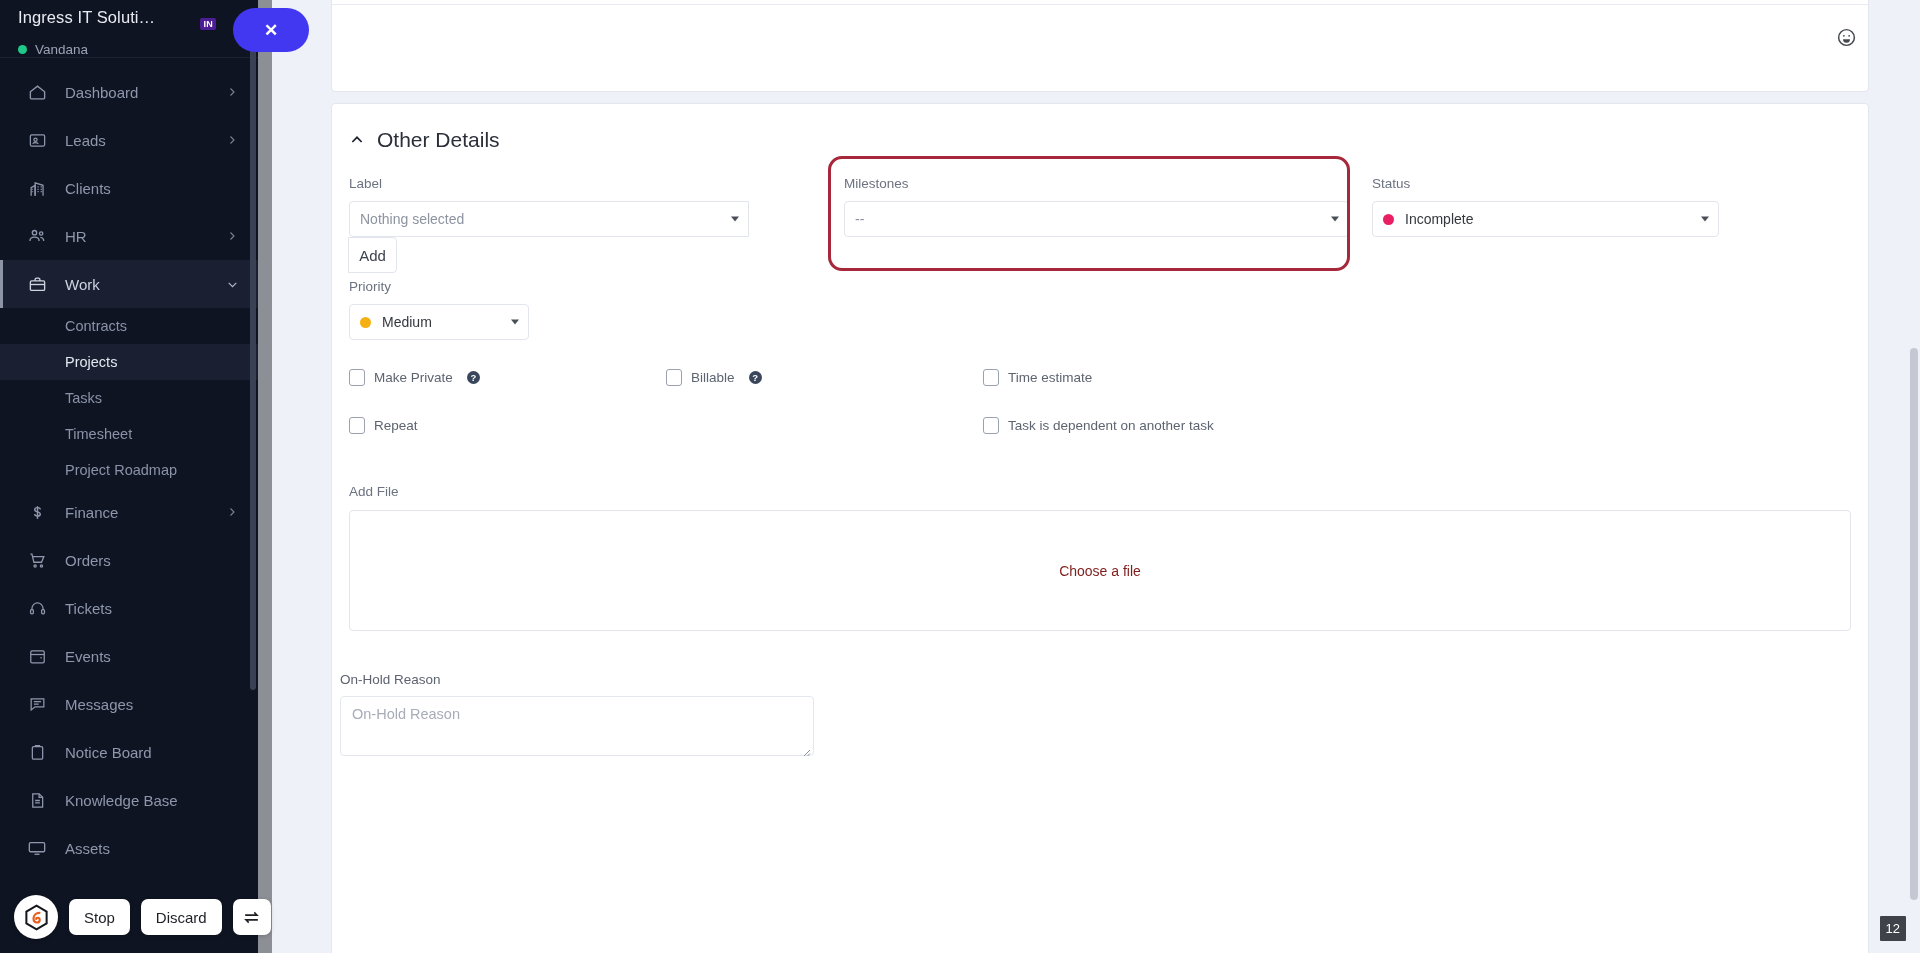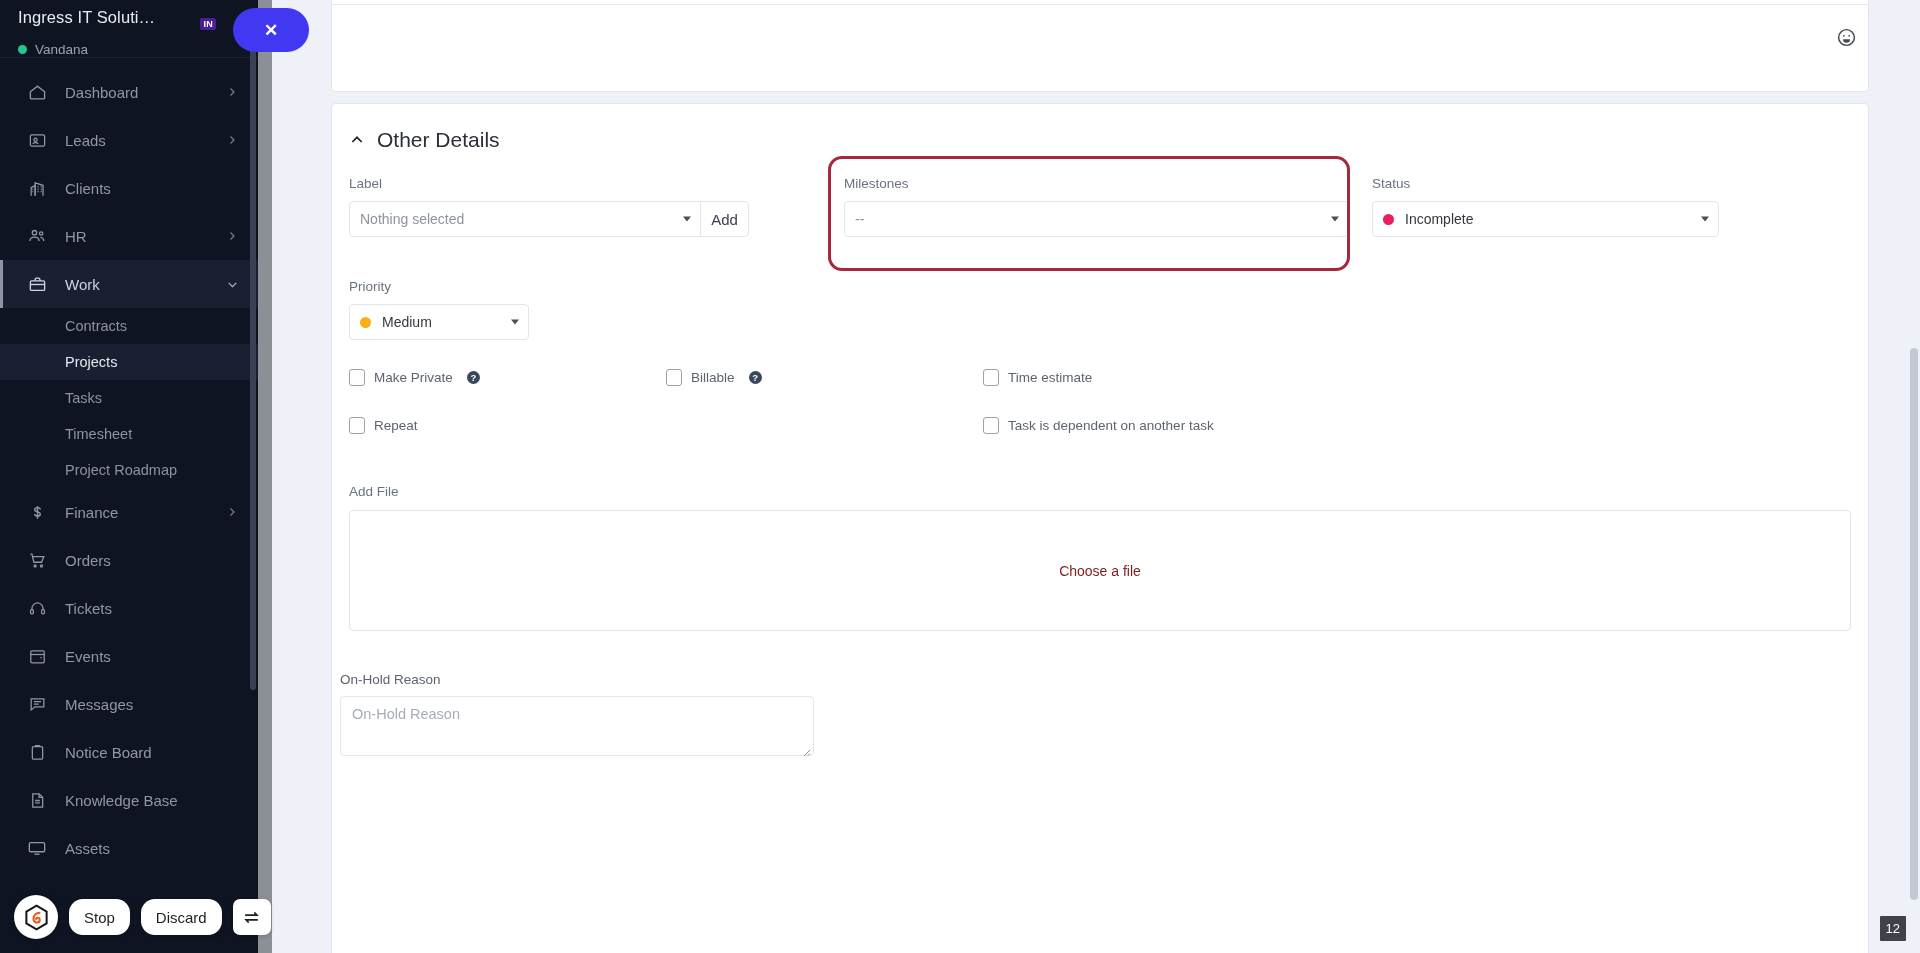--- a/index.html
+++ b/index.html
@@ -162,21 +162,21 @@
     width: 0; height: 0;
     border-left: 4.5px solid transparent;
     border-right: 4.5px solid transparent;
     border-top: 5px solid #4a4f59;
   }
   .sel-box.muted { color: #8d93a0; }
   .dot { width: 11px; height: 11px; border-radius: 50%; margin-right: 11px; flex: 0 0 11px; }
 
   
   .col-label { position: absolute; left: 17px; top: 72px; width: 400px; }
-  .col-label .inputgrp { display: flex; }
+  .col-label .inputgrp { display: flex; flex-direction: column; }
   .col-label .sel-box { flex: 1 1 auto; border-top-right-radius: 0; border-bottom-right-radius: 0; }
   .addbtn {
     width: 49px; height: 36px; margin-left: -1px;
     border: 1px solid #e2e5ec; border-left: 1px solid #e2e5ec;
     border-radius: 0 4px 4px 0;
     background: #fff; color: #3d4250;
     font-size: 15px; font-family: "Liberation Sans", sans-serif;
     cursor: pointer;
   }
 
@@ -263,21 +263,21 @@
     display: flex; align-items: center; gap: 11px;
     z-index: 70;
   }
   #brand-circle {
     width: 44px; height: 44px; border-radius: 50%;
     background: #fff;
     display: flex; align-items: center; justify-content: center;
     box-shadow: 0 1px 4px rgba(0,0,0,.25);
   }
   .bot-btn {
-    height: 36px; background: #fff; border: none; border-radius: 14px;
+    height: 36px; background: #fff; border: none; border-radius: 7px;
     padding: 0 15px;
     font-family: "Liberation Sans", sans-serif;
     font-size: 15px; color: #1d1f24; cursor: pointer;
     box-shadow: 0 1px 4px rgba(0,0,0,.18);
     display: flex; align-items: center; justify-content: center;
   }
   #swap-btn {
     width: 38px; height: 36px; background: #fff; border: none;
     border-radius: 7px; display: flex; align-items: center;
     justify-content: center; cursor: pointer;

